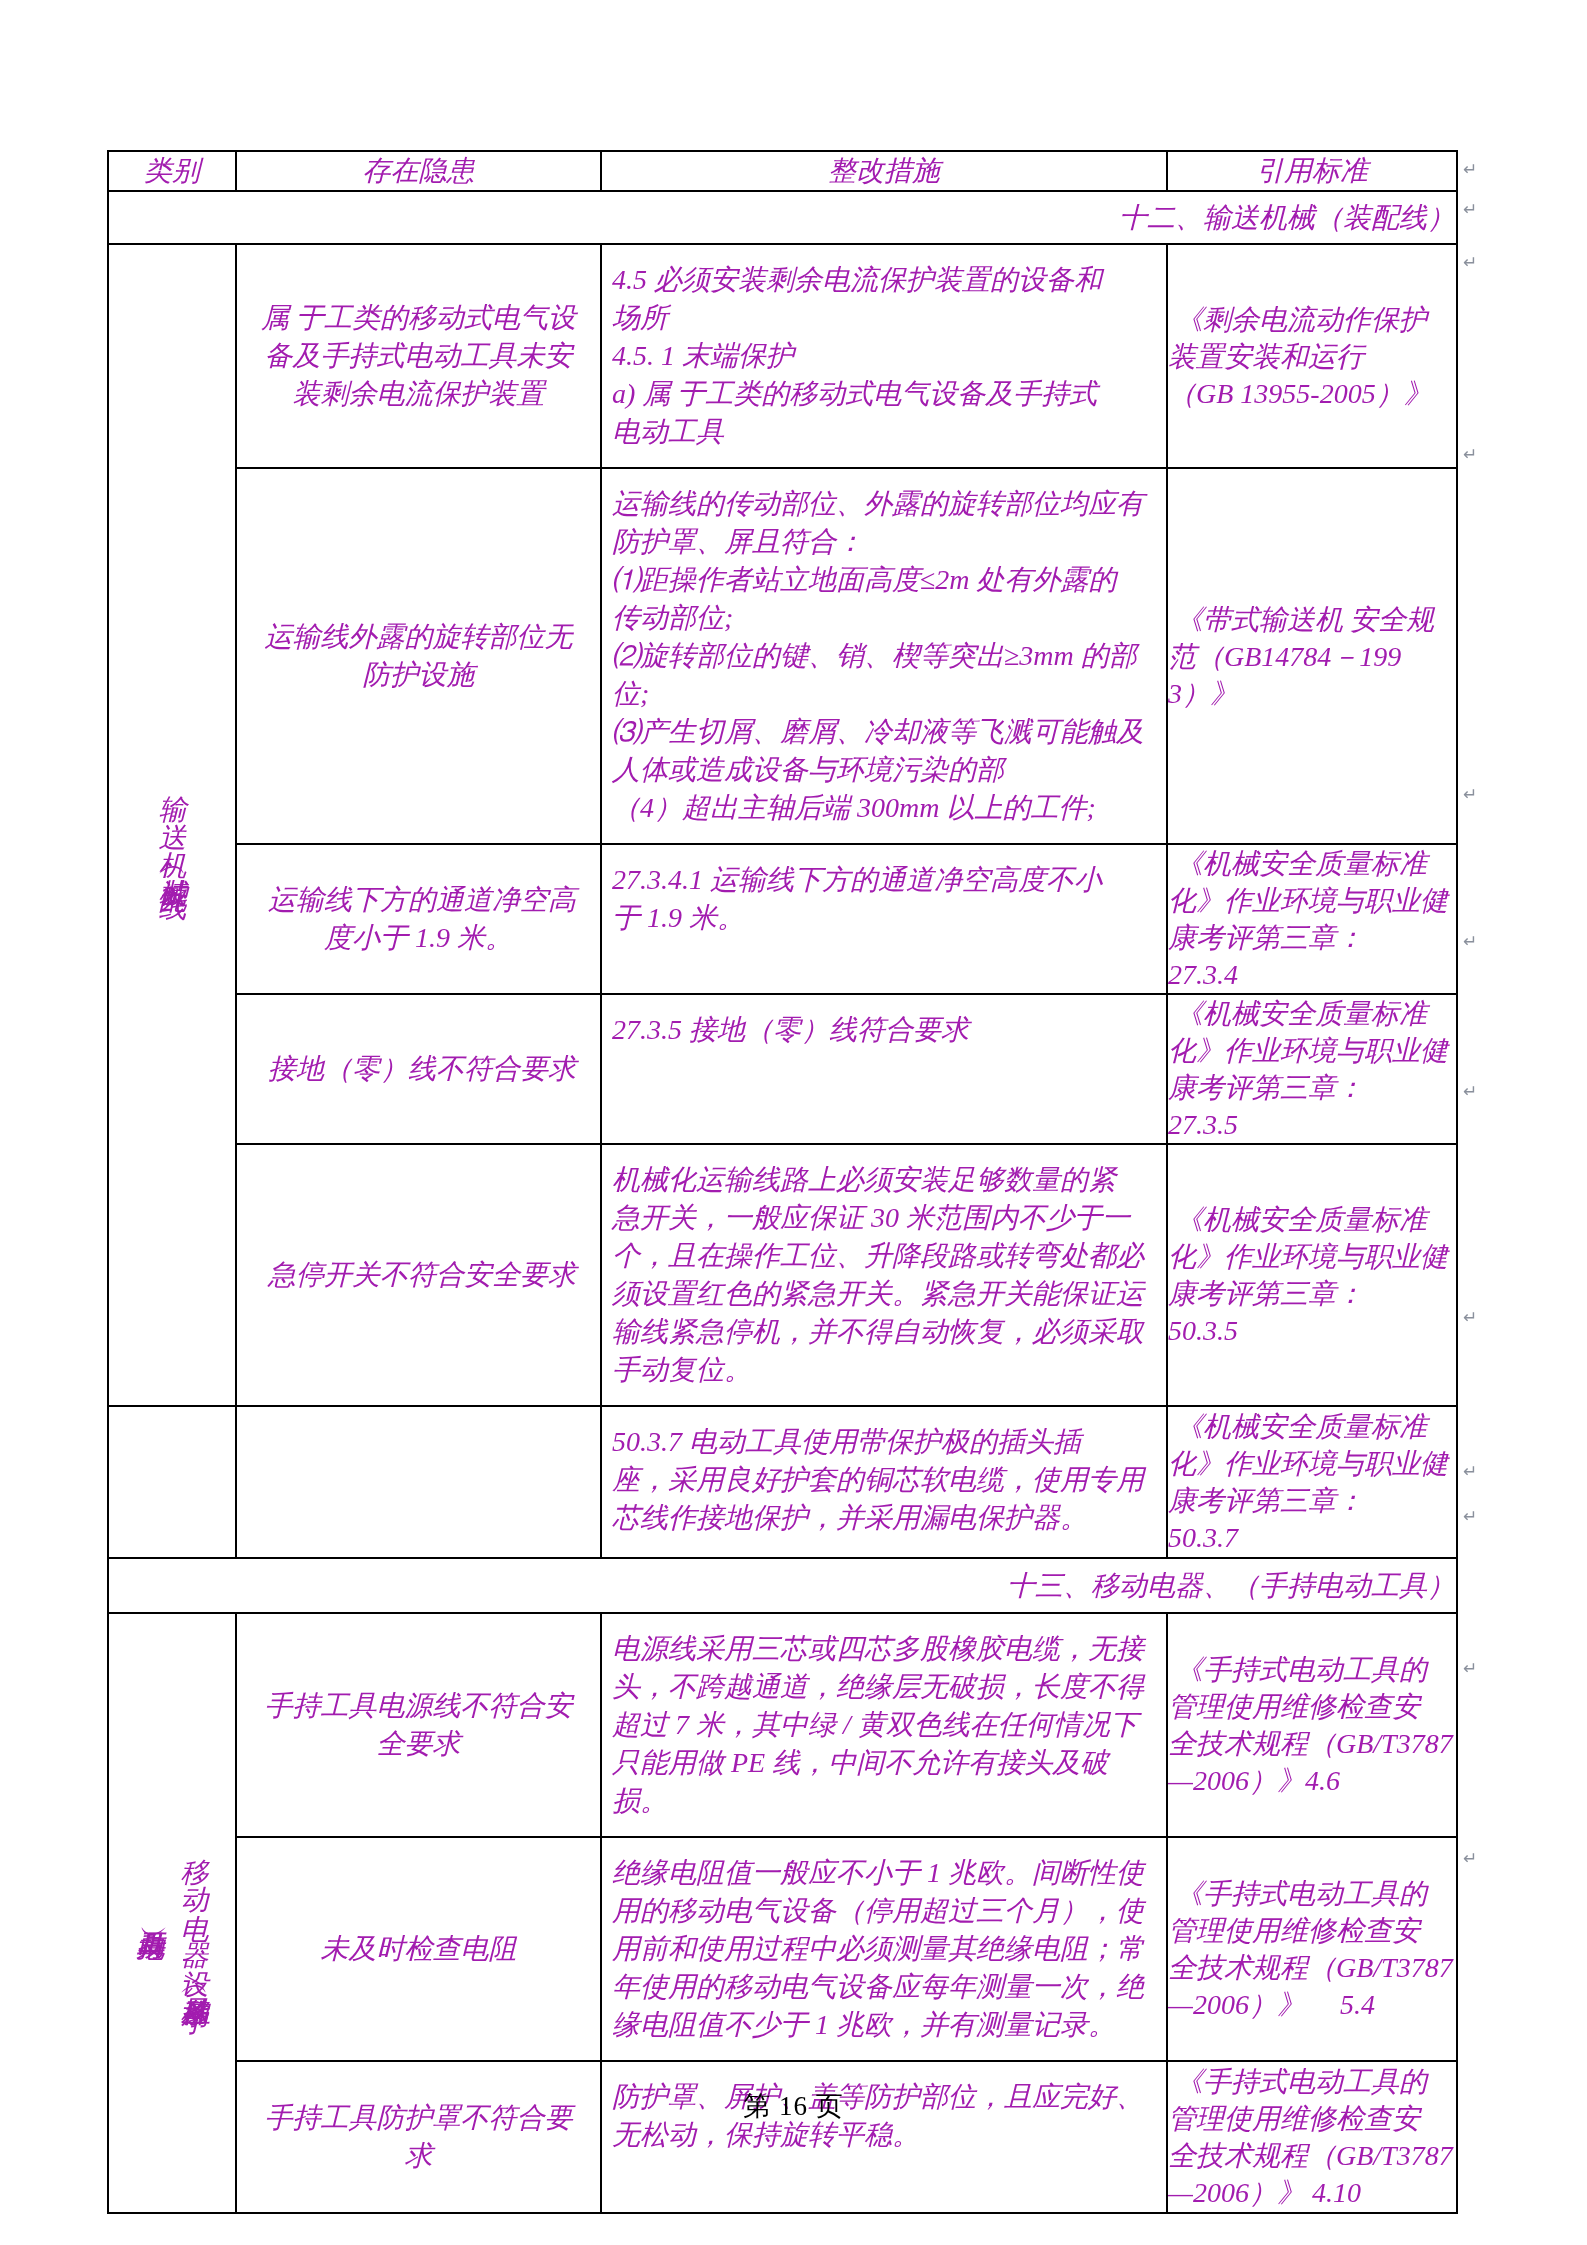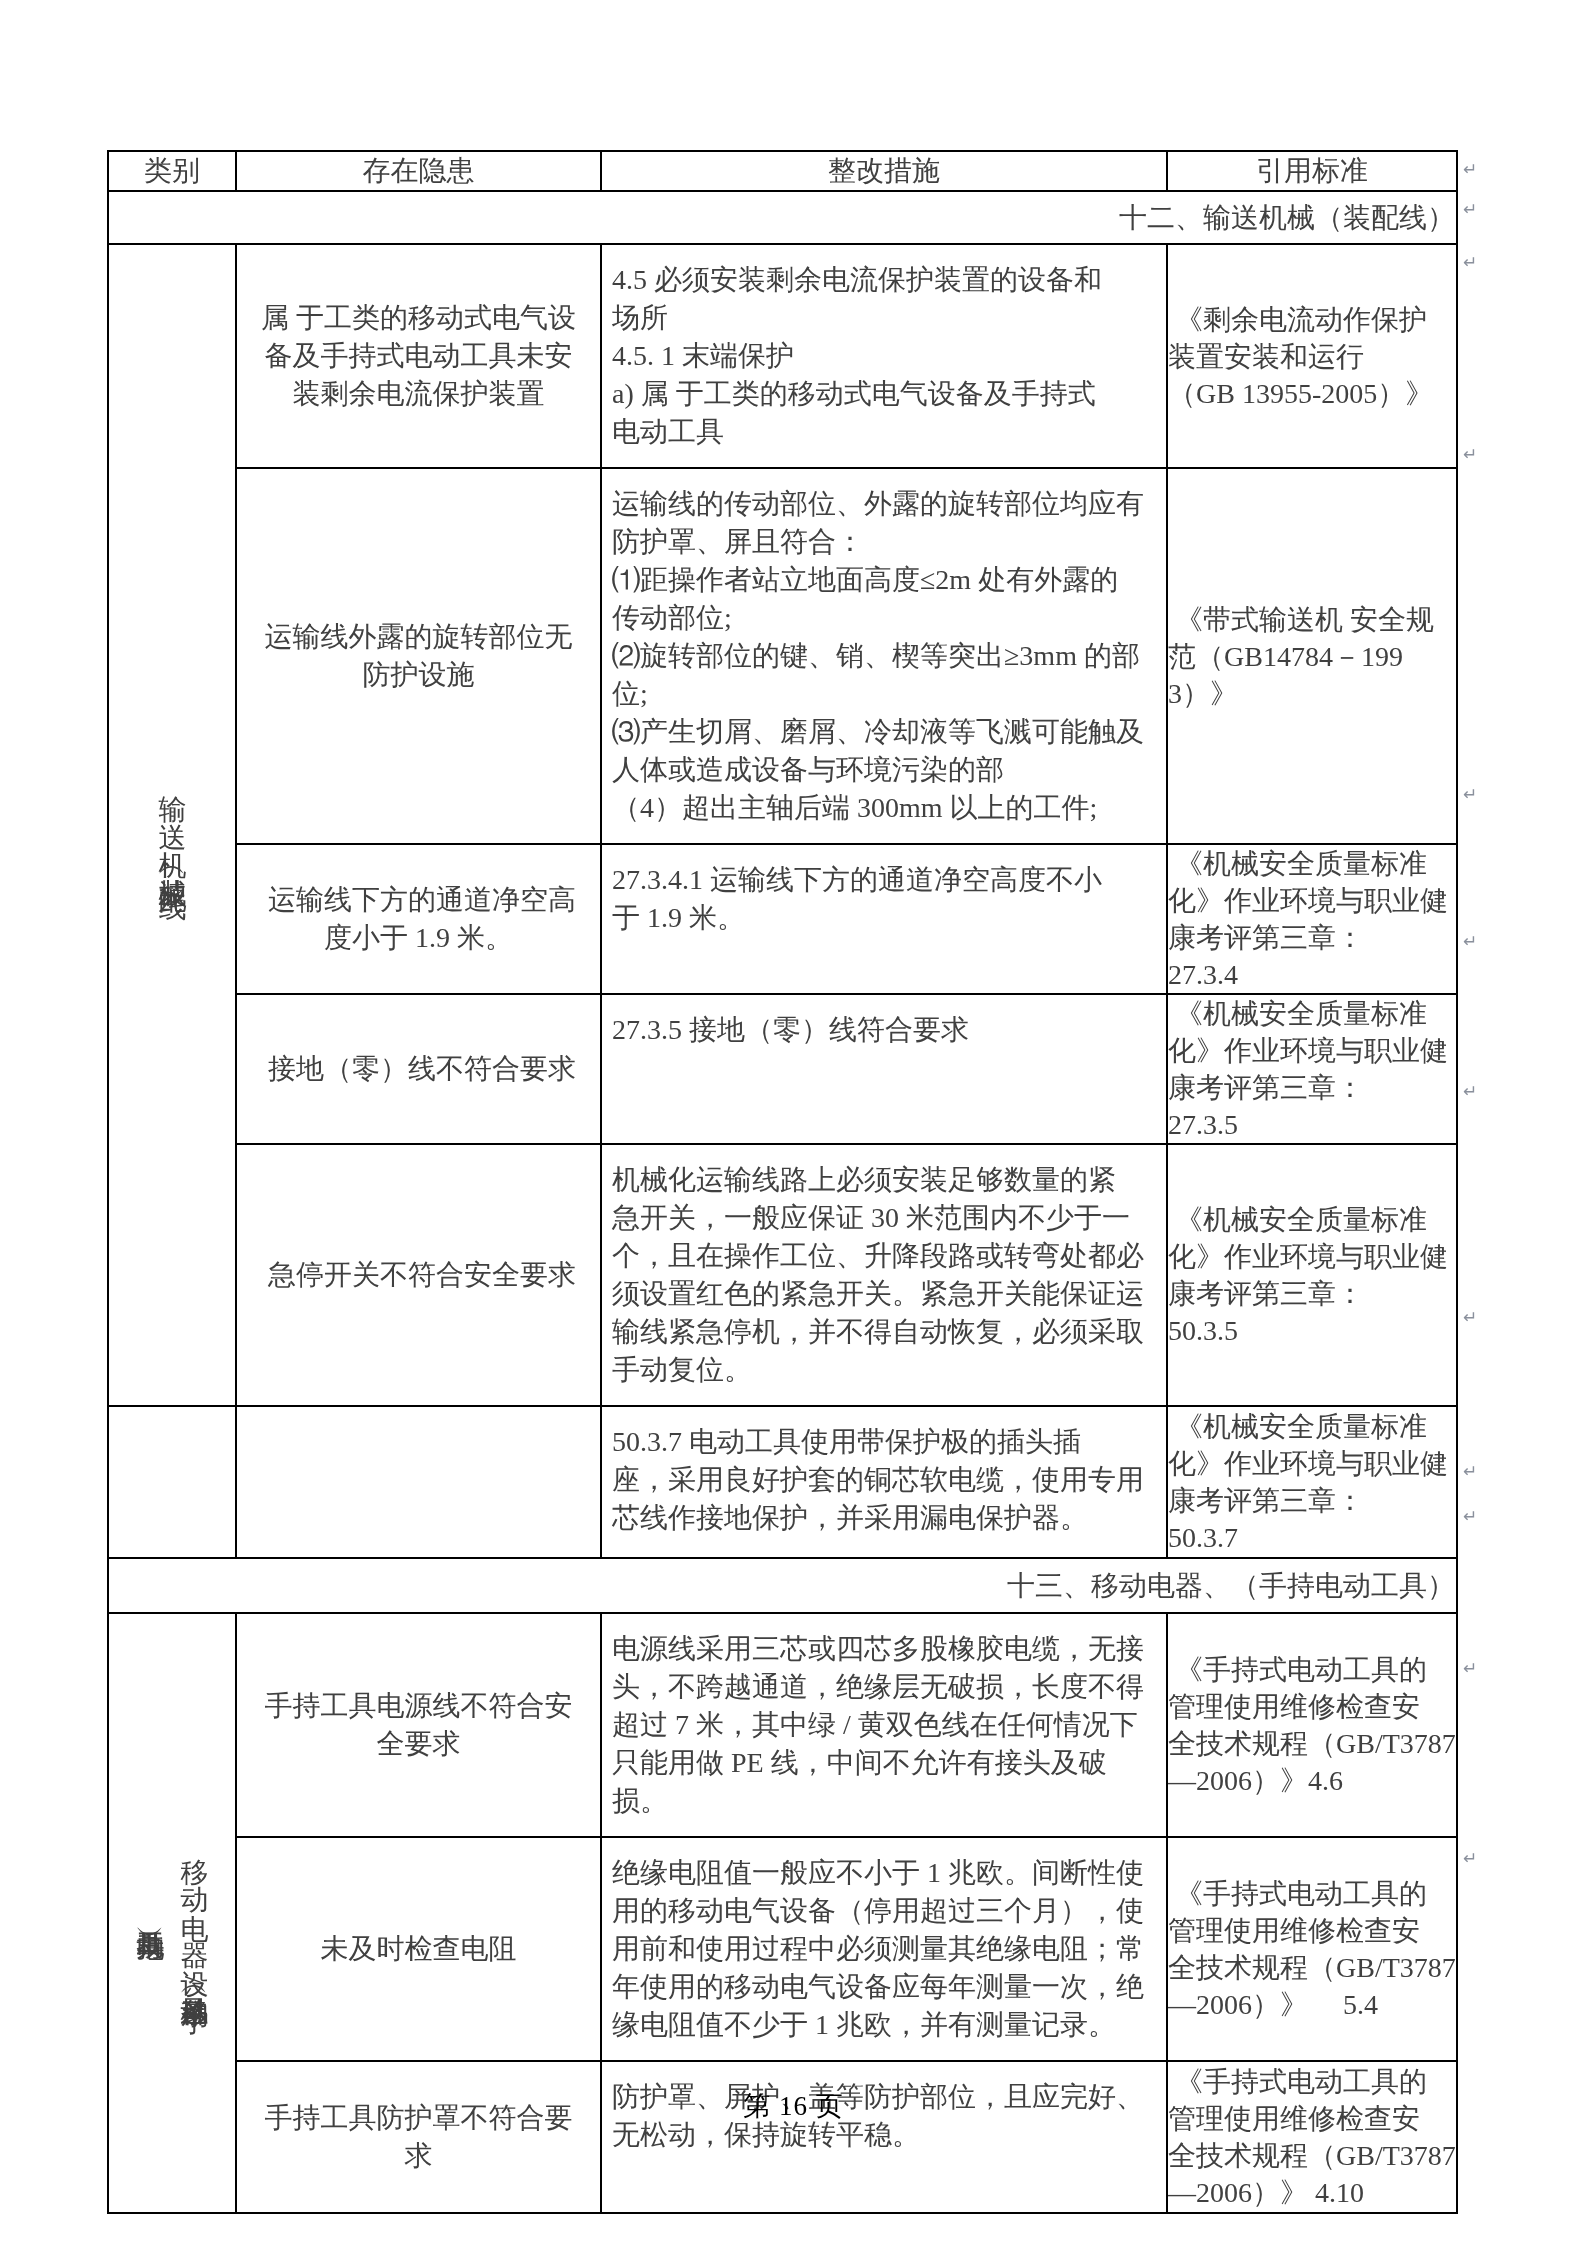--- a/index.html
+++ b/index.html
@@ -6,22 +6,22 @@
   .page {
     position:relative; width:1587px; height:2245px; background:#ffffff;
     font-family:"Liberation Serif","DejaVu Serif",serif; color:#000;
     overflow:hidden; margin:0 auto;
   }
   table.doc {
     position:absolute; left:107px; top:150px;
     border-collapse:collapse; table-layout:fixed;
   }
   table.doc td {
-    border:2px solid #000; font-size:28px; color:#404040;
-    white-space:pre-wrap; word-break:break-all; overflow:hidden;
+    border:2px solid #000; font-size:28px; color:#a21caf;
+    white-space:pre-wrap; word-break:break-all; overflow:hidden;font-style:italic;
   }
   td.hdr { text-align:center; vertical-align:middle; line-height:34px; }
   td.section { text-align:right; vertical-align:middle; line-height:38px; }
   td.cat { text-align:center; vertical-align:middle; padding:0; }
   .vtext {
     display:inline-block; writing-mode:vertical-rl; text-orientation:mixed;
     line-height:44px; font-size:28px; white-space:pre-wrap;
   }
   td.hz { text-align:center; vertical-align:middle; line-height:38px; padding:0 8px; }
   td.ms { text-align:left; vertical-align:top;    line-height:38px; padding:16px 10px; }

